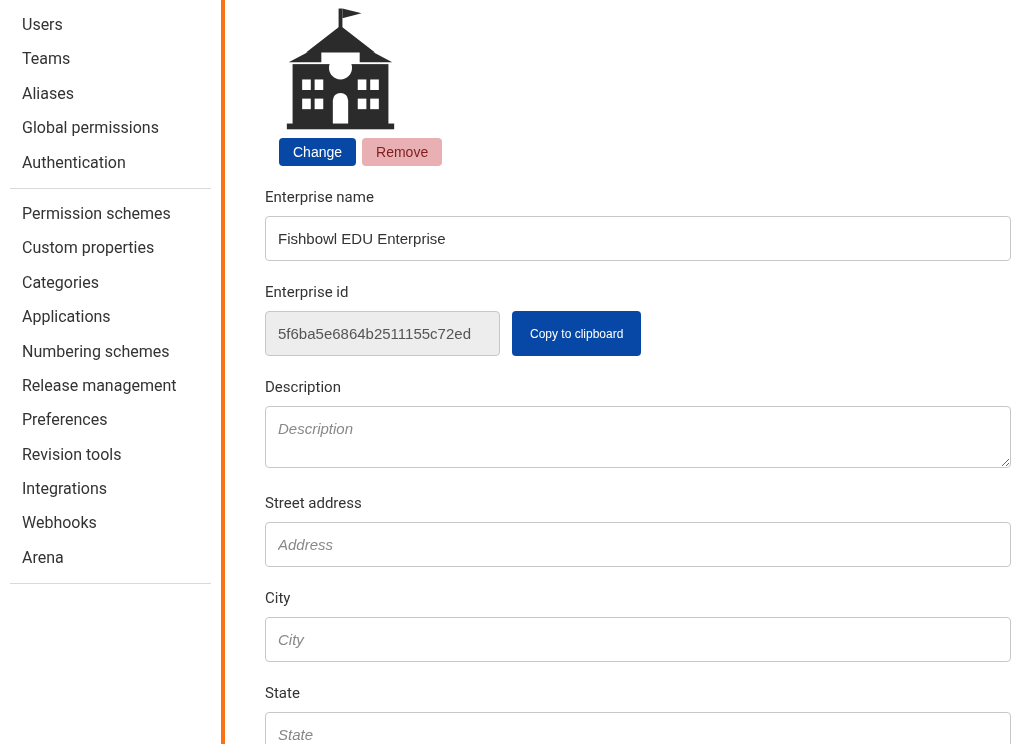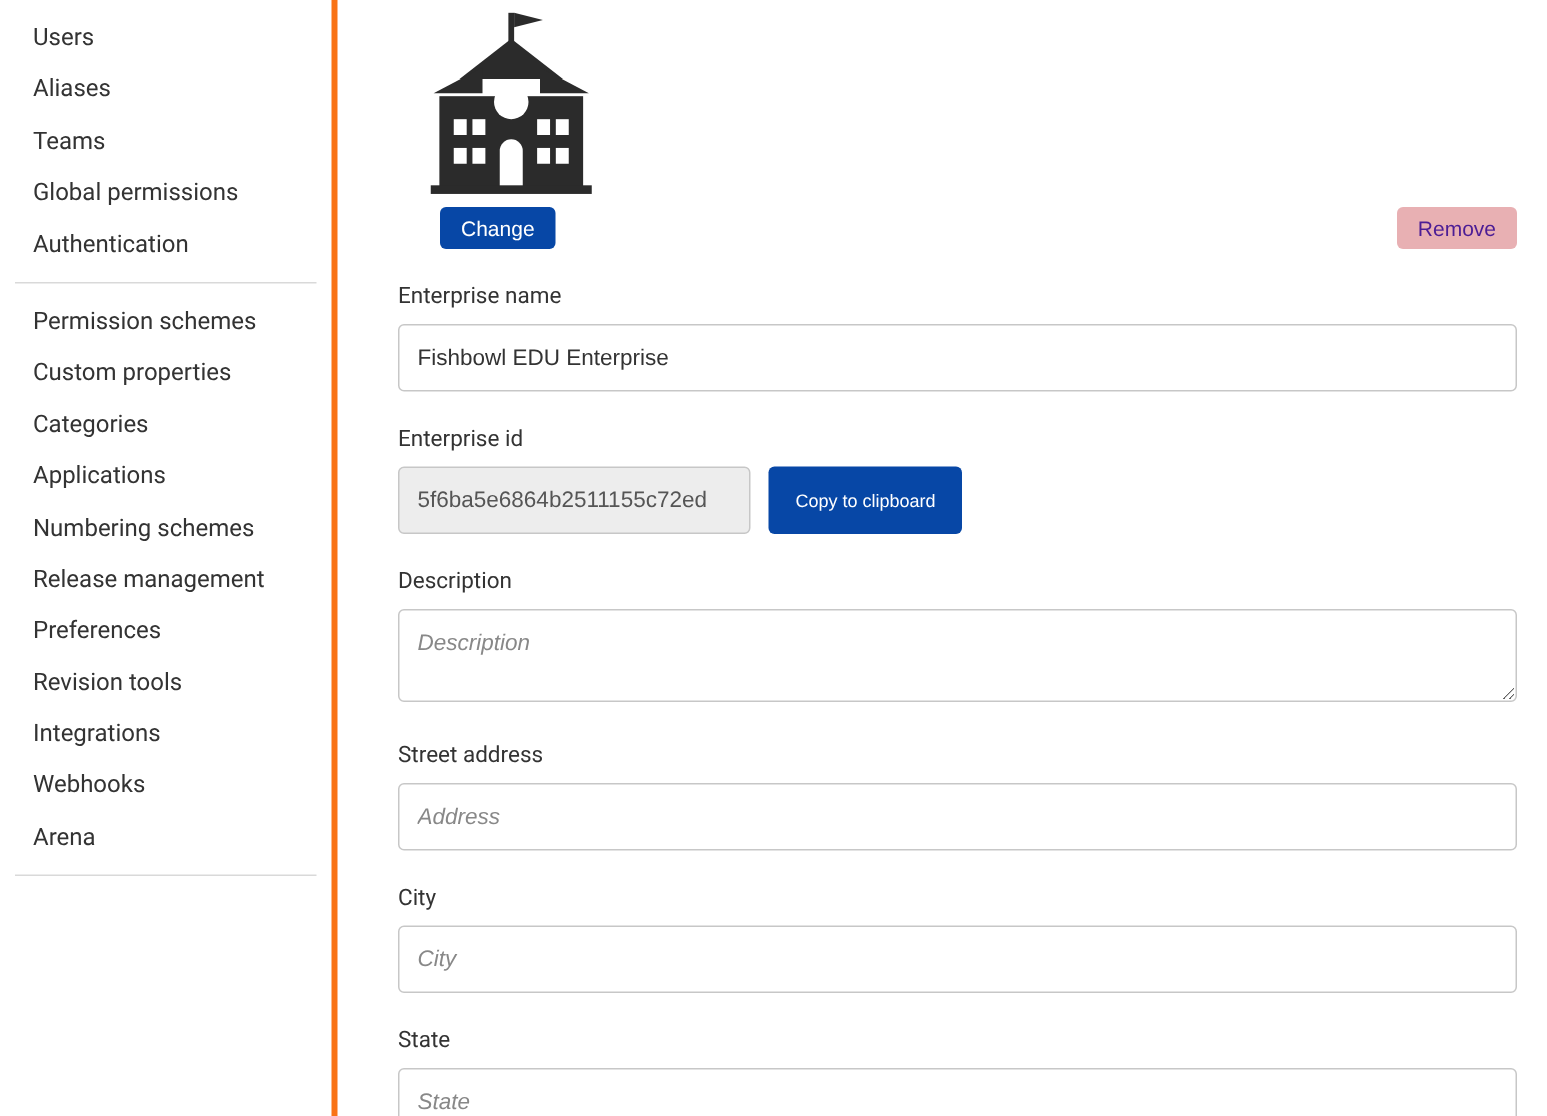--- a/index.html
+++ b/index.html
@@ -52,40 +52,39 @@
       margin-bottom: 10px;
     }
     .building-icon {
       width: 115px;
       height: 130px;
       display: block;
       margin-left: 18px;
     }
     .btn-row {
       margin-top: 6px;
-      margin-left: 28px;
+      margin-left: 14px;
       display: flex;
       gap: 6px;
-      justify-content: space-between;
     }
     .btn {
       border: none;
       border-radius: 4px;
       padding: 6px 14px;
       font-size: 14px;
       font-weight: 500;
       cursor: pointer;
       color: #fff;
     }
     .btn-primary {
       background: #0747a6;
     }
     .btn-remove {
       background: #e8b0b3;
-      color: #4c1d95;
+      color: #7f1d1d;
     }
     .form-group {
       margin-top: 22px;
     }
     .form-label {
       font-size: 15px;
       color: #333;
       margin-bottom: 10px;
       display: block;
     }
@@ -131,22 +130,22 @@
       resize: vertical;
       min-height: 58px;
     }
   </style>
 </head>
 <body>
 
 <nav class="sidebar">
   <div class="sidebar-group">
     <div class="sidebar-item">Users</div>
+    <div class="sidebar-item">Teams</div>
     <div class="sidebar-item">Aliases</div>
-    <div class="sidebar-item">Teams</div>
     <div class="sidebar-item">Global permissions</div>
     <div class="sidebar-item">Authentication</div>
   </div>
   <hr class="sidebar-divider">
   <div class="sidebar-group">
     <div class="sidebar-item">Permission schemes</div>
     <div class="sidebar-item">Custom properties</div>
     <div class="sidebar-item">Categories</div>
     <div class="sidebar-item">Applications</div>
     <div class="sidebar-item">Numbering schemes</div>

